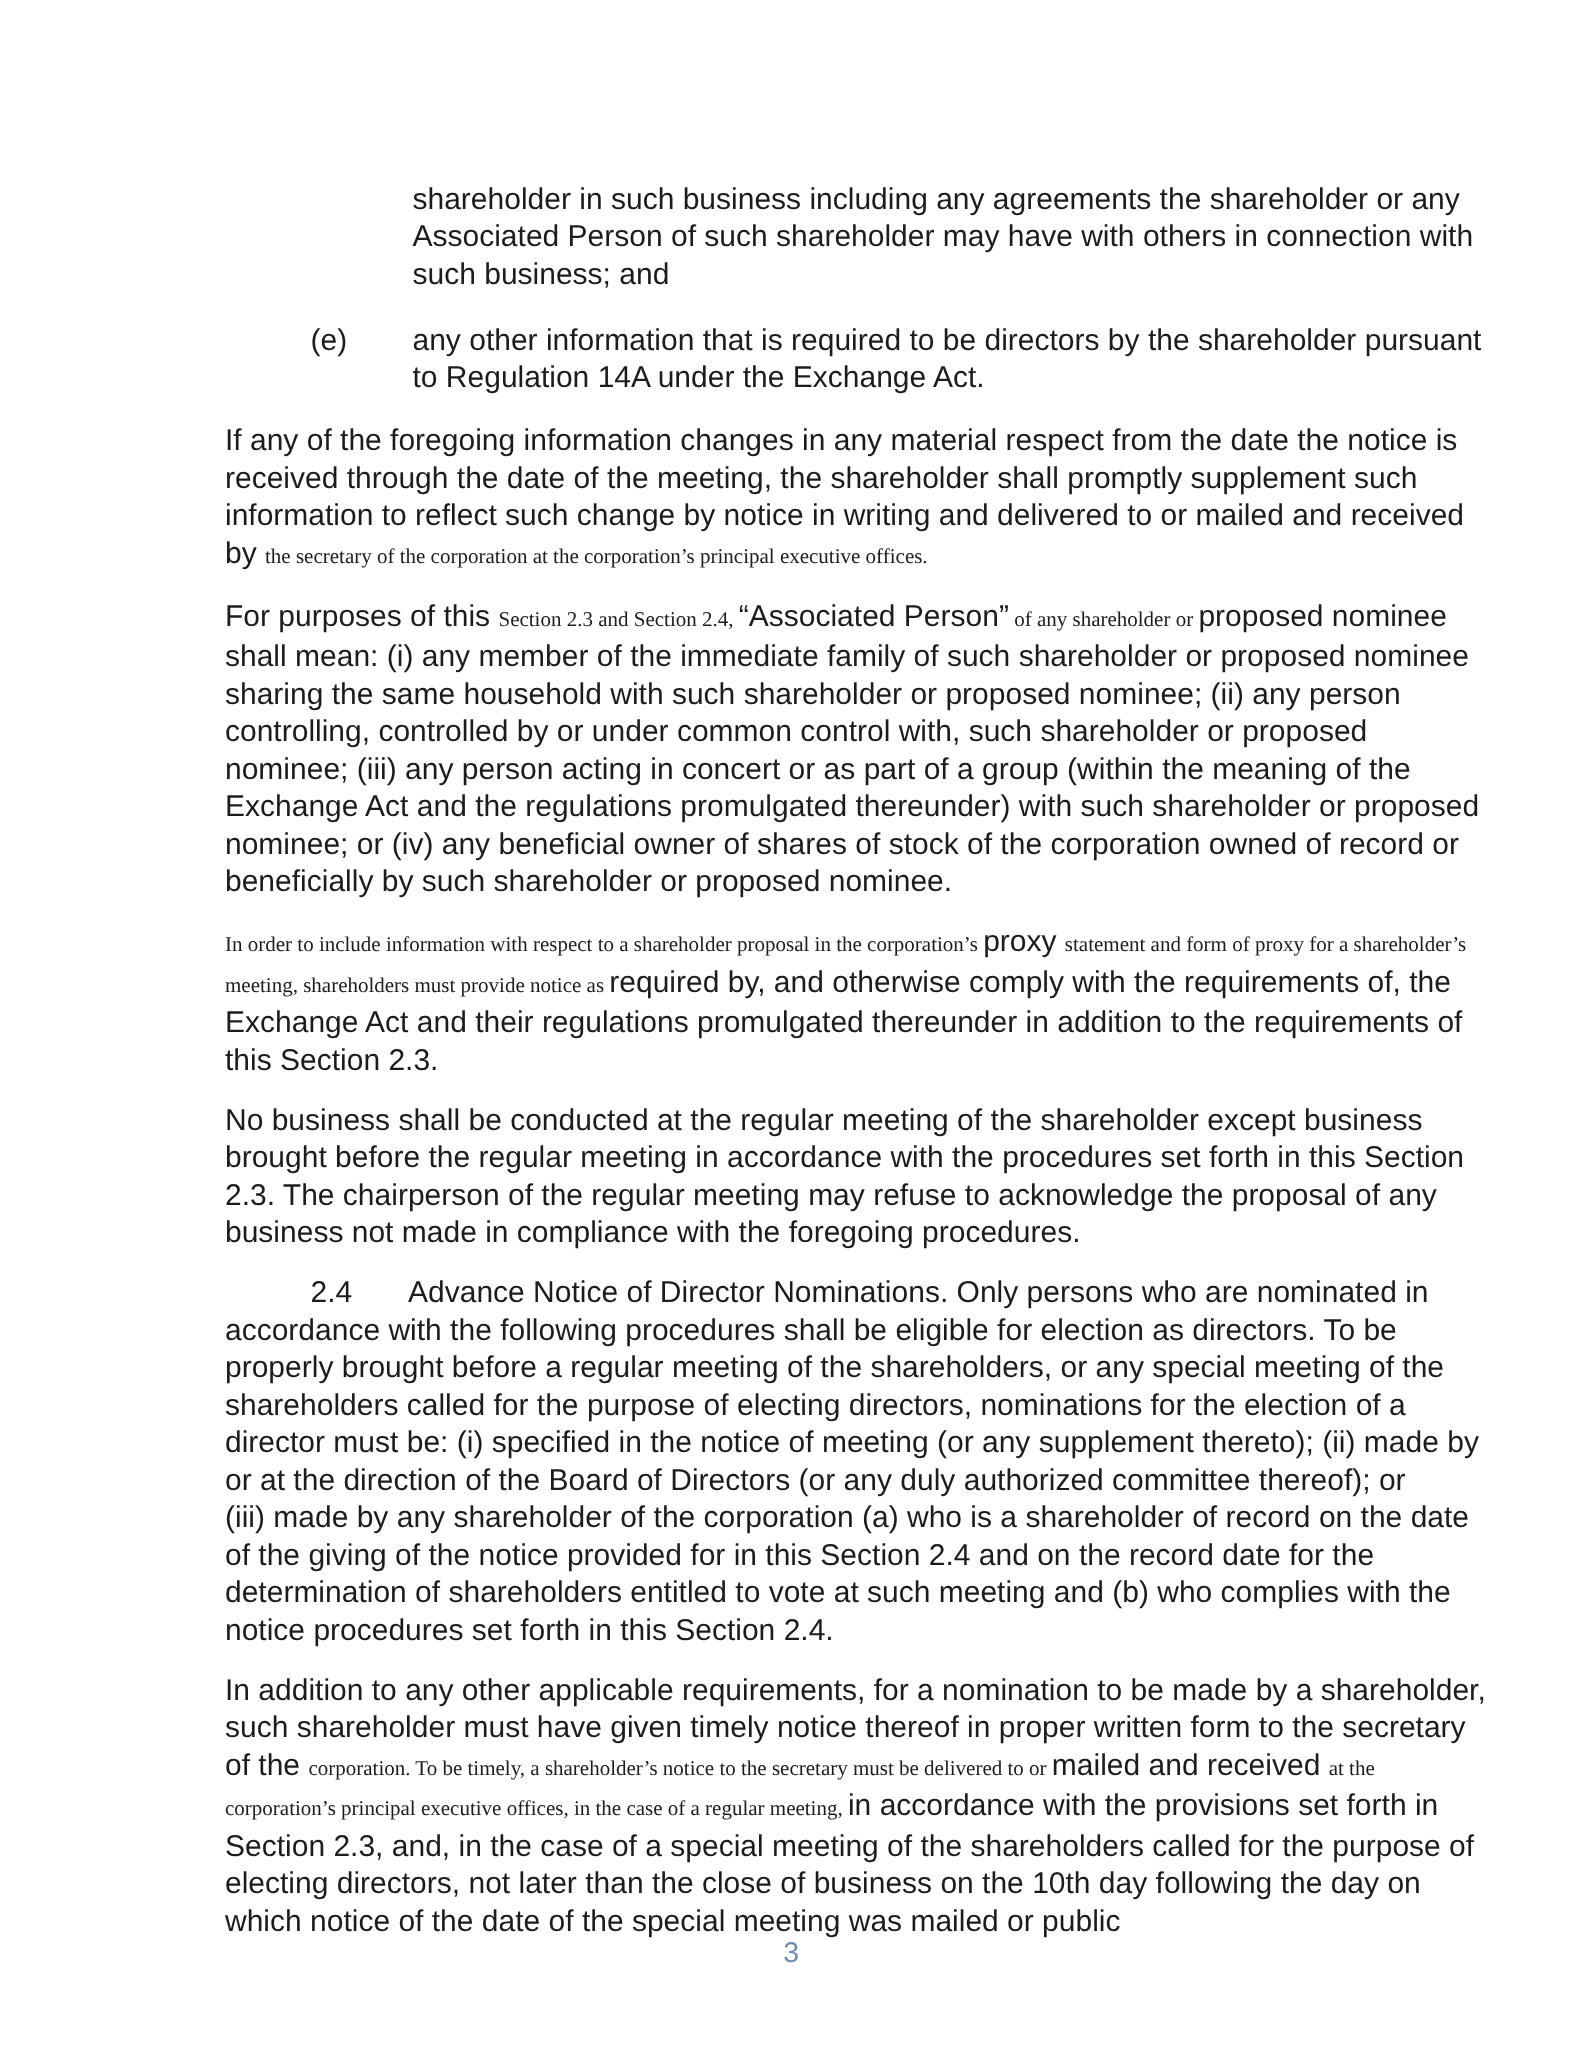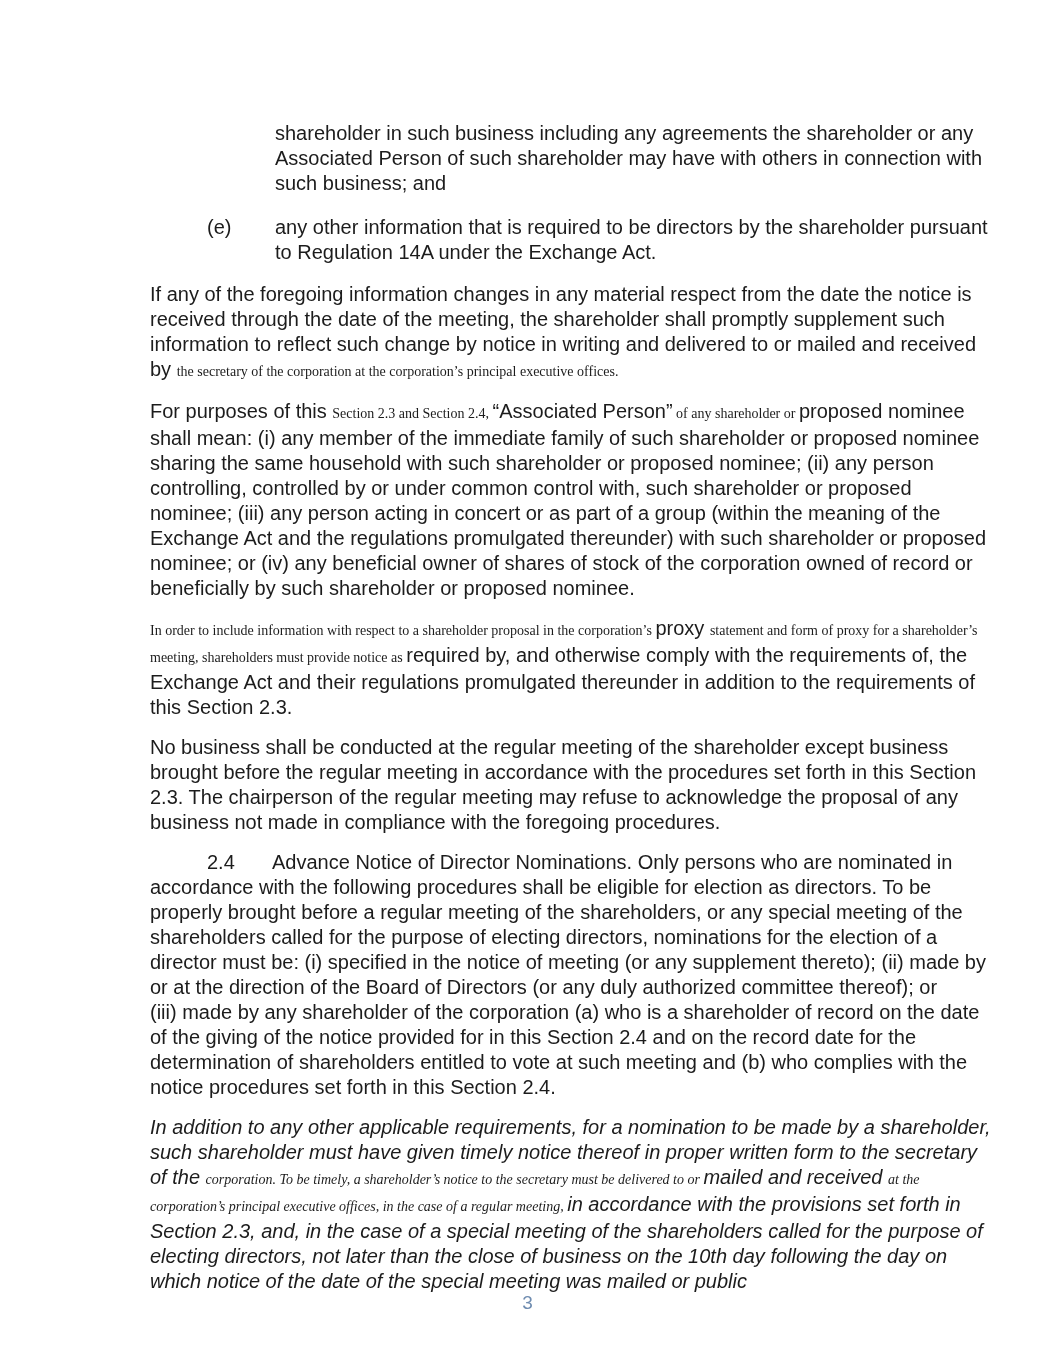--- a/index.html
+++ b/index.html
@@ -53,21 +53,20 @@
   }
   .serif {
     font-family: "Liberation Serif", serif;
     font-size: 14px;
   }
   .sans {
     font-family: "Liberation Sans", sans-serif;
   }
   .gap-before {
     margin-top: 7px;
-    font-style: italic;
   }
   .page-number {
     position: absolute;
     top: 1292px;
     left: 0;
     width: 100%;
     text-align: center;
     font-family: "Liberation Sans", sans-serif;
     font-size: 19px;
     line-height: 22px;

